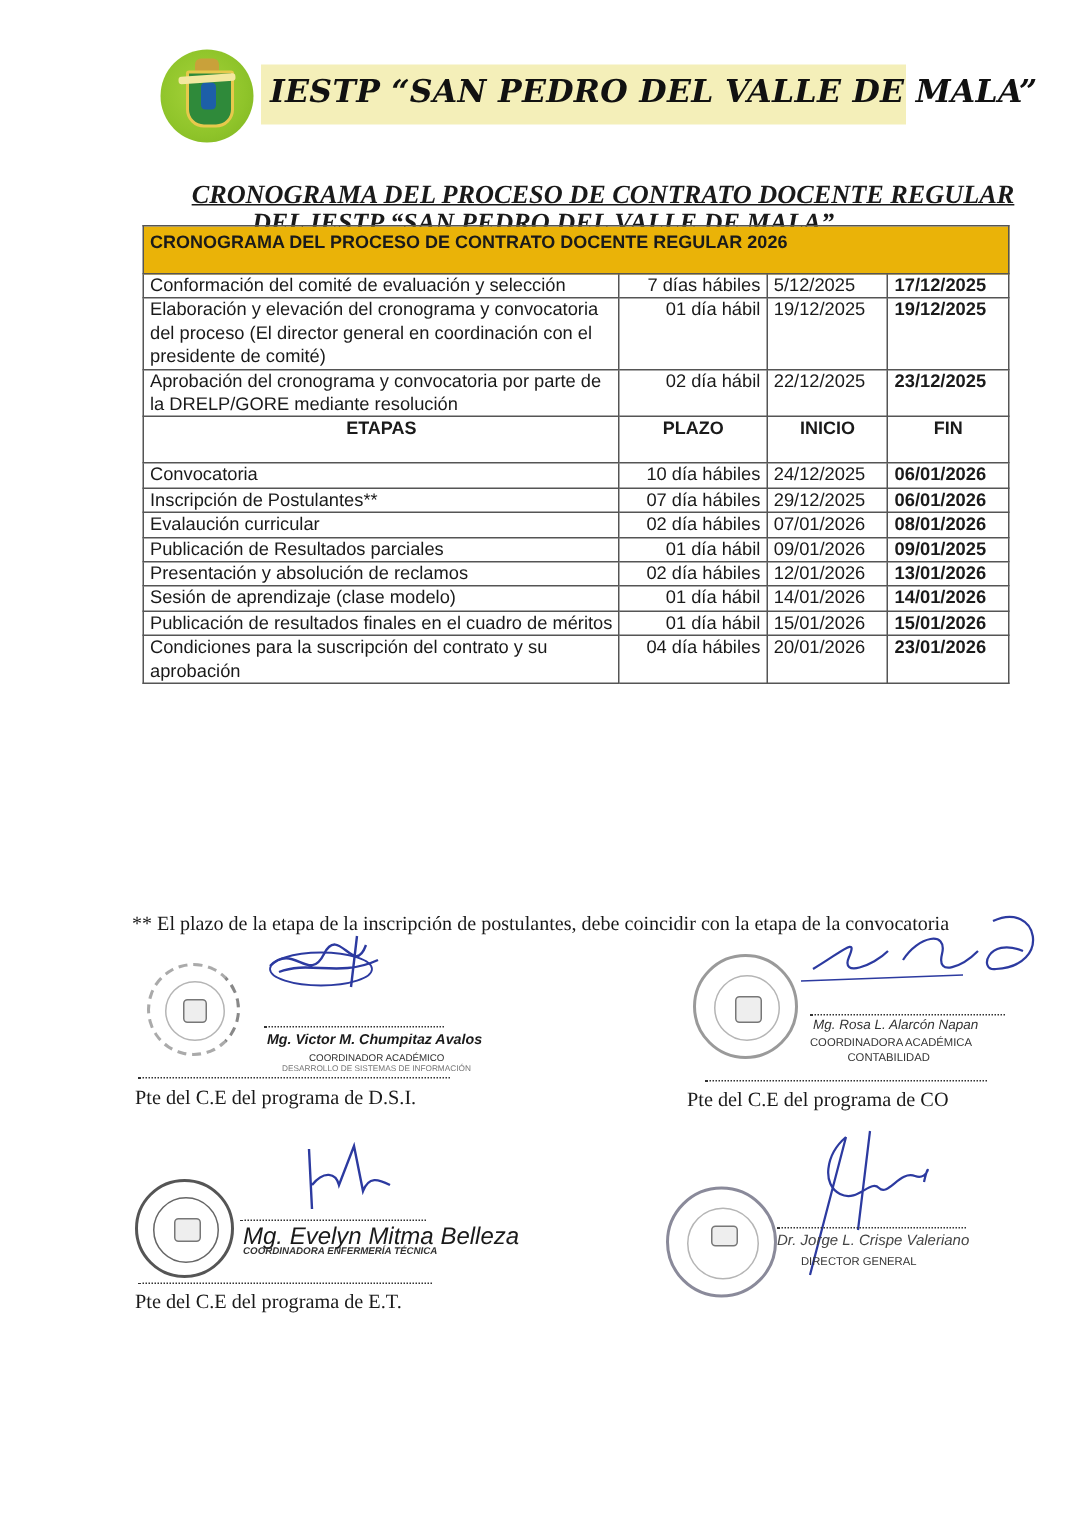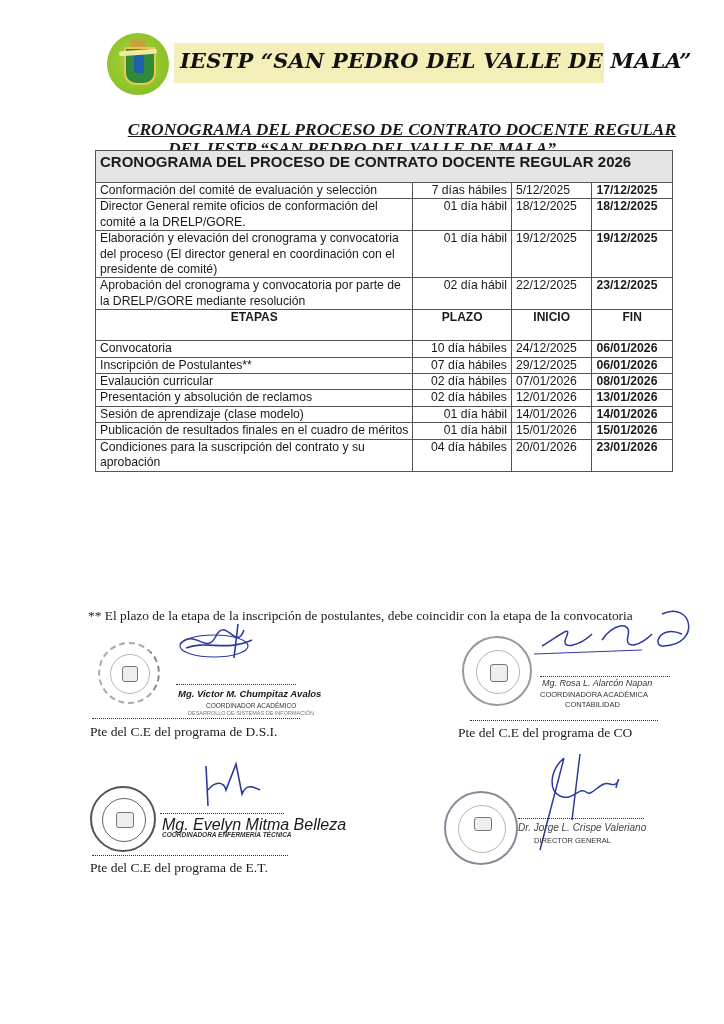--- a/index.html
+++ b/index.html
@@ -13,21 +13,21 @@
   .logo .ribbon { position:absolute; left:12px; top:17px; width:38px; height:5px; background:#f3e8a0; border-radius:2px; transform:rotate(-4deg); }
   .banner { left:174px; top:15px; width:430px; height:40px; background:#f4efb9; }
   .banner-text { left:180px; top:20px; font-family:"DejaVu Serif", serif; font-style:italic; font-weight:bold; font-size:21px; letter-spacing:0.2px; color:#111; white-space:nowrap; }
   .doc-title { left:0; width:724px; text-align:center; font-family:"Liberation Serif", serif; font-style:italic; font-weight:bold; font-size:17.5px; text-decoration:underline; color:#1a1a1a; white-space:nowrap; }
   .t1 { top:91px; left:40px; }
   .t2 { top:110px; left:0; }
 
   
   table.sched { position:absolute; left:95px; top:150px; width:578px; border-collapse:collapse; font-size:12.2px; line-height:15.4px; }
   table.sched td, table.sched th { border:1px solid #555; padding:0 4px; vertical-align:top; }
-  .caption-cell { background:#e5e5e5; height:28px; font-weight:bold; font-size:15px; text-align:left; vertical-align:top !important; padding-top:3px !important; }
+  .caption-cell { background:#eab308; height:28px; font-weight:bold; font-size:12px; text-align:left; vertical-align:top !important; padding-top:3px !important; }
   .sec-head th { height:30px; vertical-align:bottom; font-weight:bold; font-size:12px; text-align:center; padding-bottom:1px; }
   .sec-head th.c-act { font-family:"Liberation Sans", sans-serif; }
   .c-act { width:318px; }
   .c-plazo { width:90px;text-align:right; }
   .c-ini { width:72px; }
   .c-fin { width:72px;font-weight:bold; }
   td.c-plazo, td.c-ini, td.c-fin { white-space:nowrap; }
   .footnote { left:88px; top:580px; font-family:"Liberation Serif", serif; font-size:13.4px; white-space:nowrap; }
 
   
@@ -61,26 +61,20 @@
     <tr>
       <td colspan="4" class="caption-cell">CRONOGRAMA DEL PROCESO DE CONTRATO DOCENTE REGULAR 2026</td>
     </tr>
       <tr>
         <td class="c-act">Conformación del comité de evaluación y selección</td>
         <td class="c-plazo">7 días hábiles</td>
         <td class="c-ini">5/12/2025</td>
         <td class="c-fin">17/12/2025</td>
       </tr>
       <tr>
-        <td class="c-act">Director General remite oficios de conformación del comité a la DRELP/GORE.</td>
-        <td class="c-plazo">01 día hábil</td>
-        <td class="c-ini">18/12/2025</td>
-        <td class="c-fin">18/12/2025</td>
-      </tr>
-      <tr>
         <td class="c-act">Elaboración y elevación del cronograma y convocatoria del proceso (El director general en coordinación con el presidente de comité)</td>
         <td class="c-plazo">01 día hábil</td>
         <td class="c-ini">19/12/2025</td>
         <td class="c-fin">19/12/2025</td>
       </tr>
       <tr>
         <td class="c-act">Aprobación del cronograma y convocatoria por parte de la DRELP/GORE mediante resolución</td>
         <td class="c-plazo">02 día hábil</td>
         <td class="c-ini">22/12/2025</td>
         <td class="c-fin">23/12/2025</td>
@@ -101,20 +95,26 @@
         <td class="c-act">Inscripción de Postulantes**</td>
         <td class="c-plazo">07 día hábiles</td>
         <td class="c-ini">29/12/2025</td>
         <td class="c-fin">06/01/2026</td>
       </tr>
       <tr>
         <td class="c-act">Evalaución curricular</td>
         <td class="c-plazo">02 día hábiles</td>
         <td class="c-ini">07/01/2026</td>
         <td class="c-fin">08/01/2026</td>
+      </tr>
+      <tr>
+        <td class="c-act">Publicación de Resultados parciales</td>
+        <td class="c-plazo">01 día hábil</td>
+        <td class="c-ini">09/01/2026</td>
+        <td class="c-fin">09/01/2025</td>
       </tr>
       <tr>
         <td class="c-act">Presentación y absolución de reclamos</td>
         <td class="c-plazo">02 día hábiles</td>
         <td class="c-ini">12/01/2026</td>
         <td class="c-fin">13/01/2026</td>
       </tr>
       <tr>
         <td class="c-act">Sesión de aprendizaje (clase modelo)</td>
         <td class="c-plazo">01 día hábil</td>

